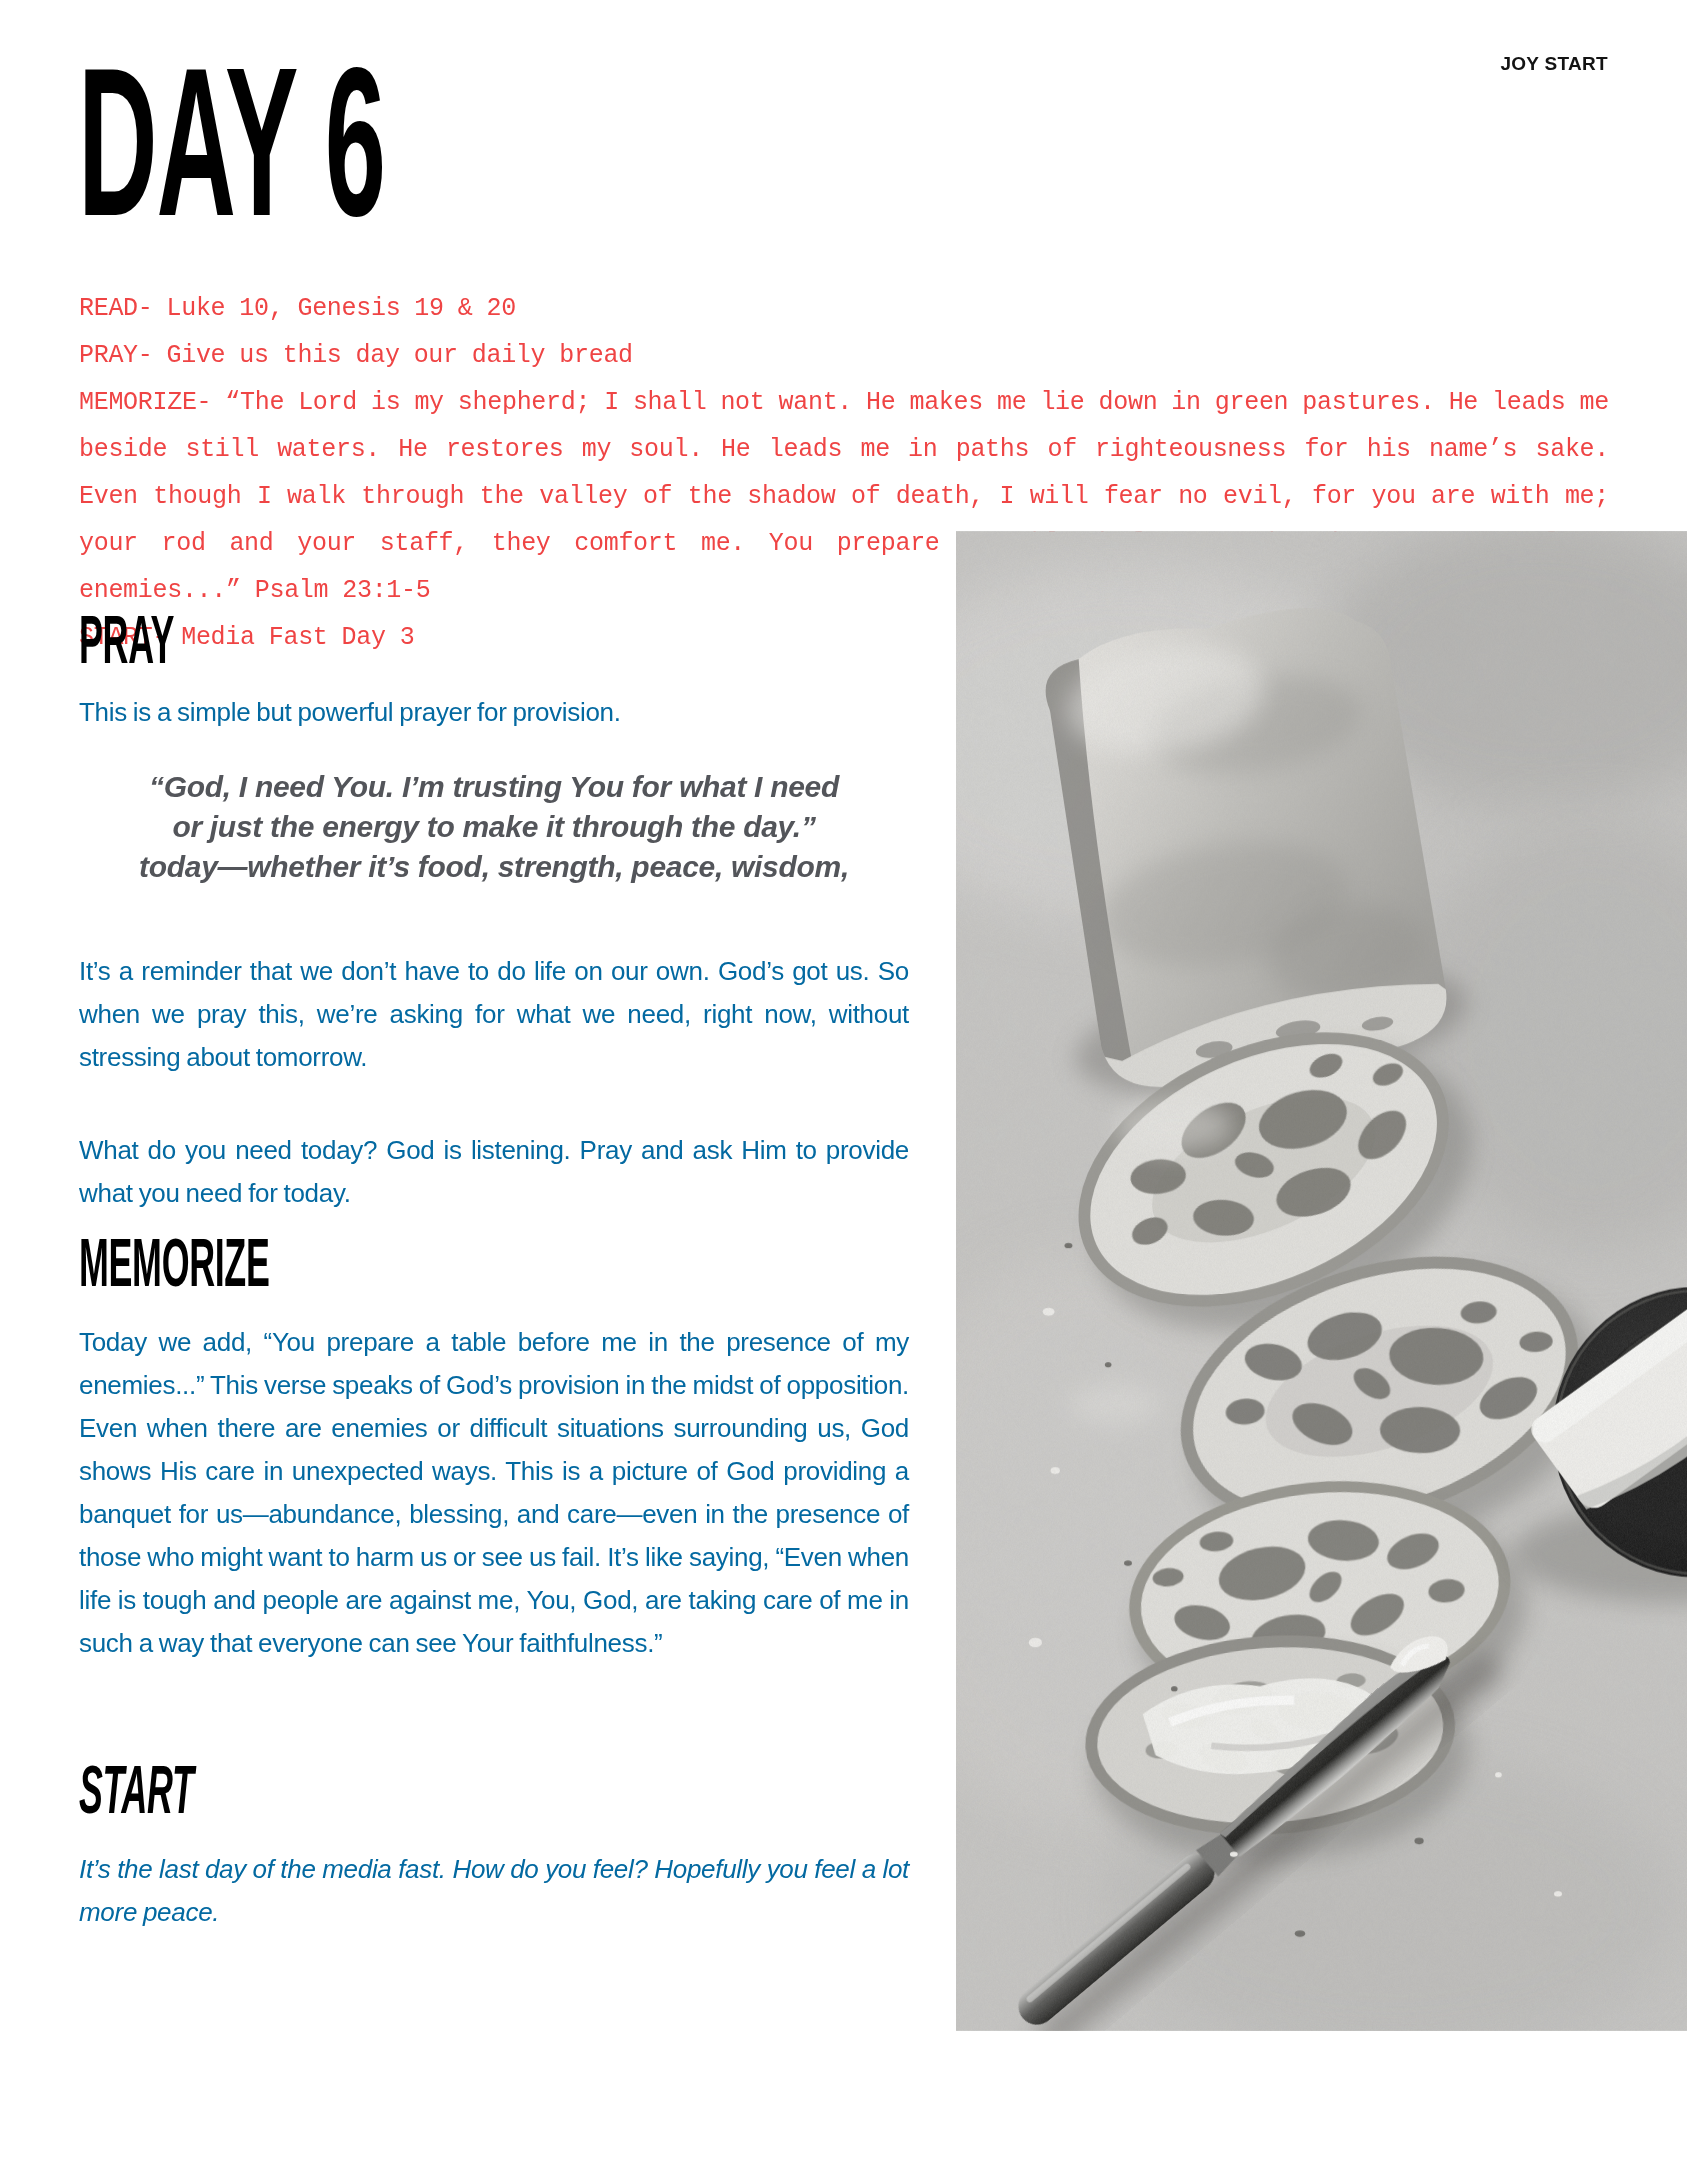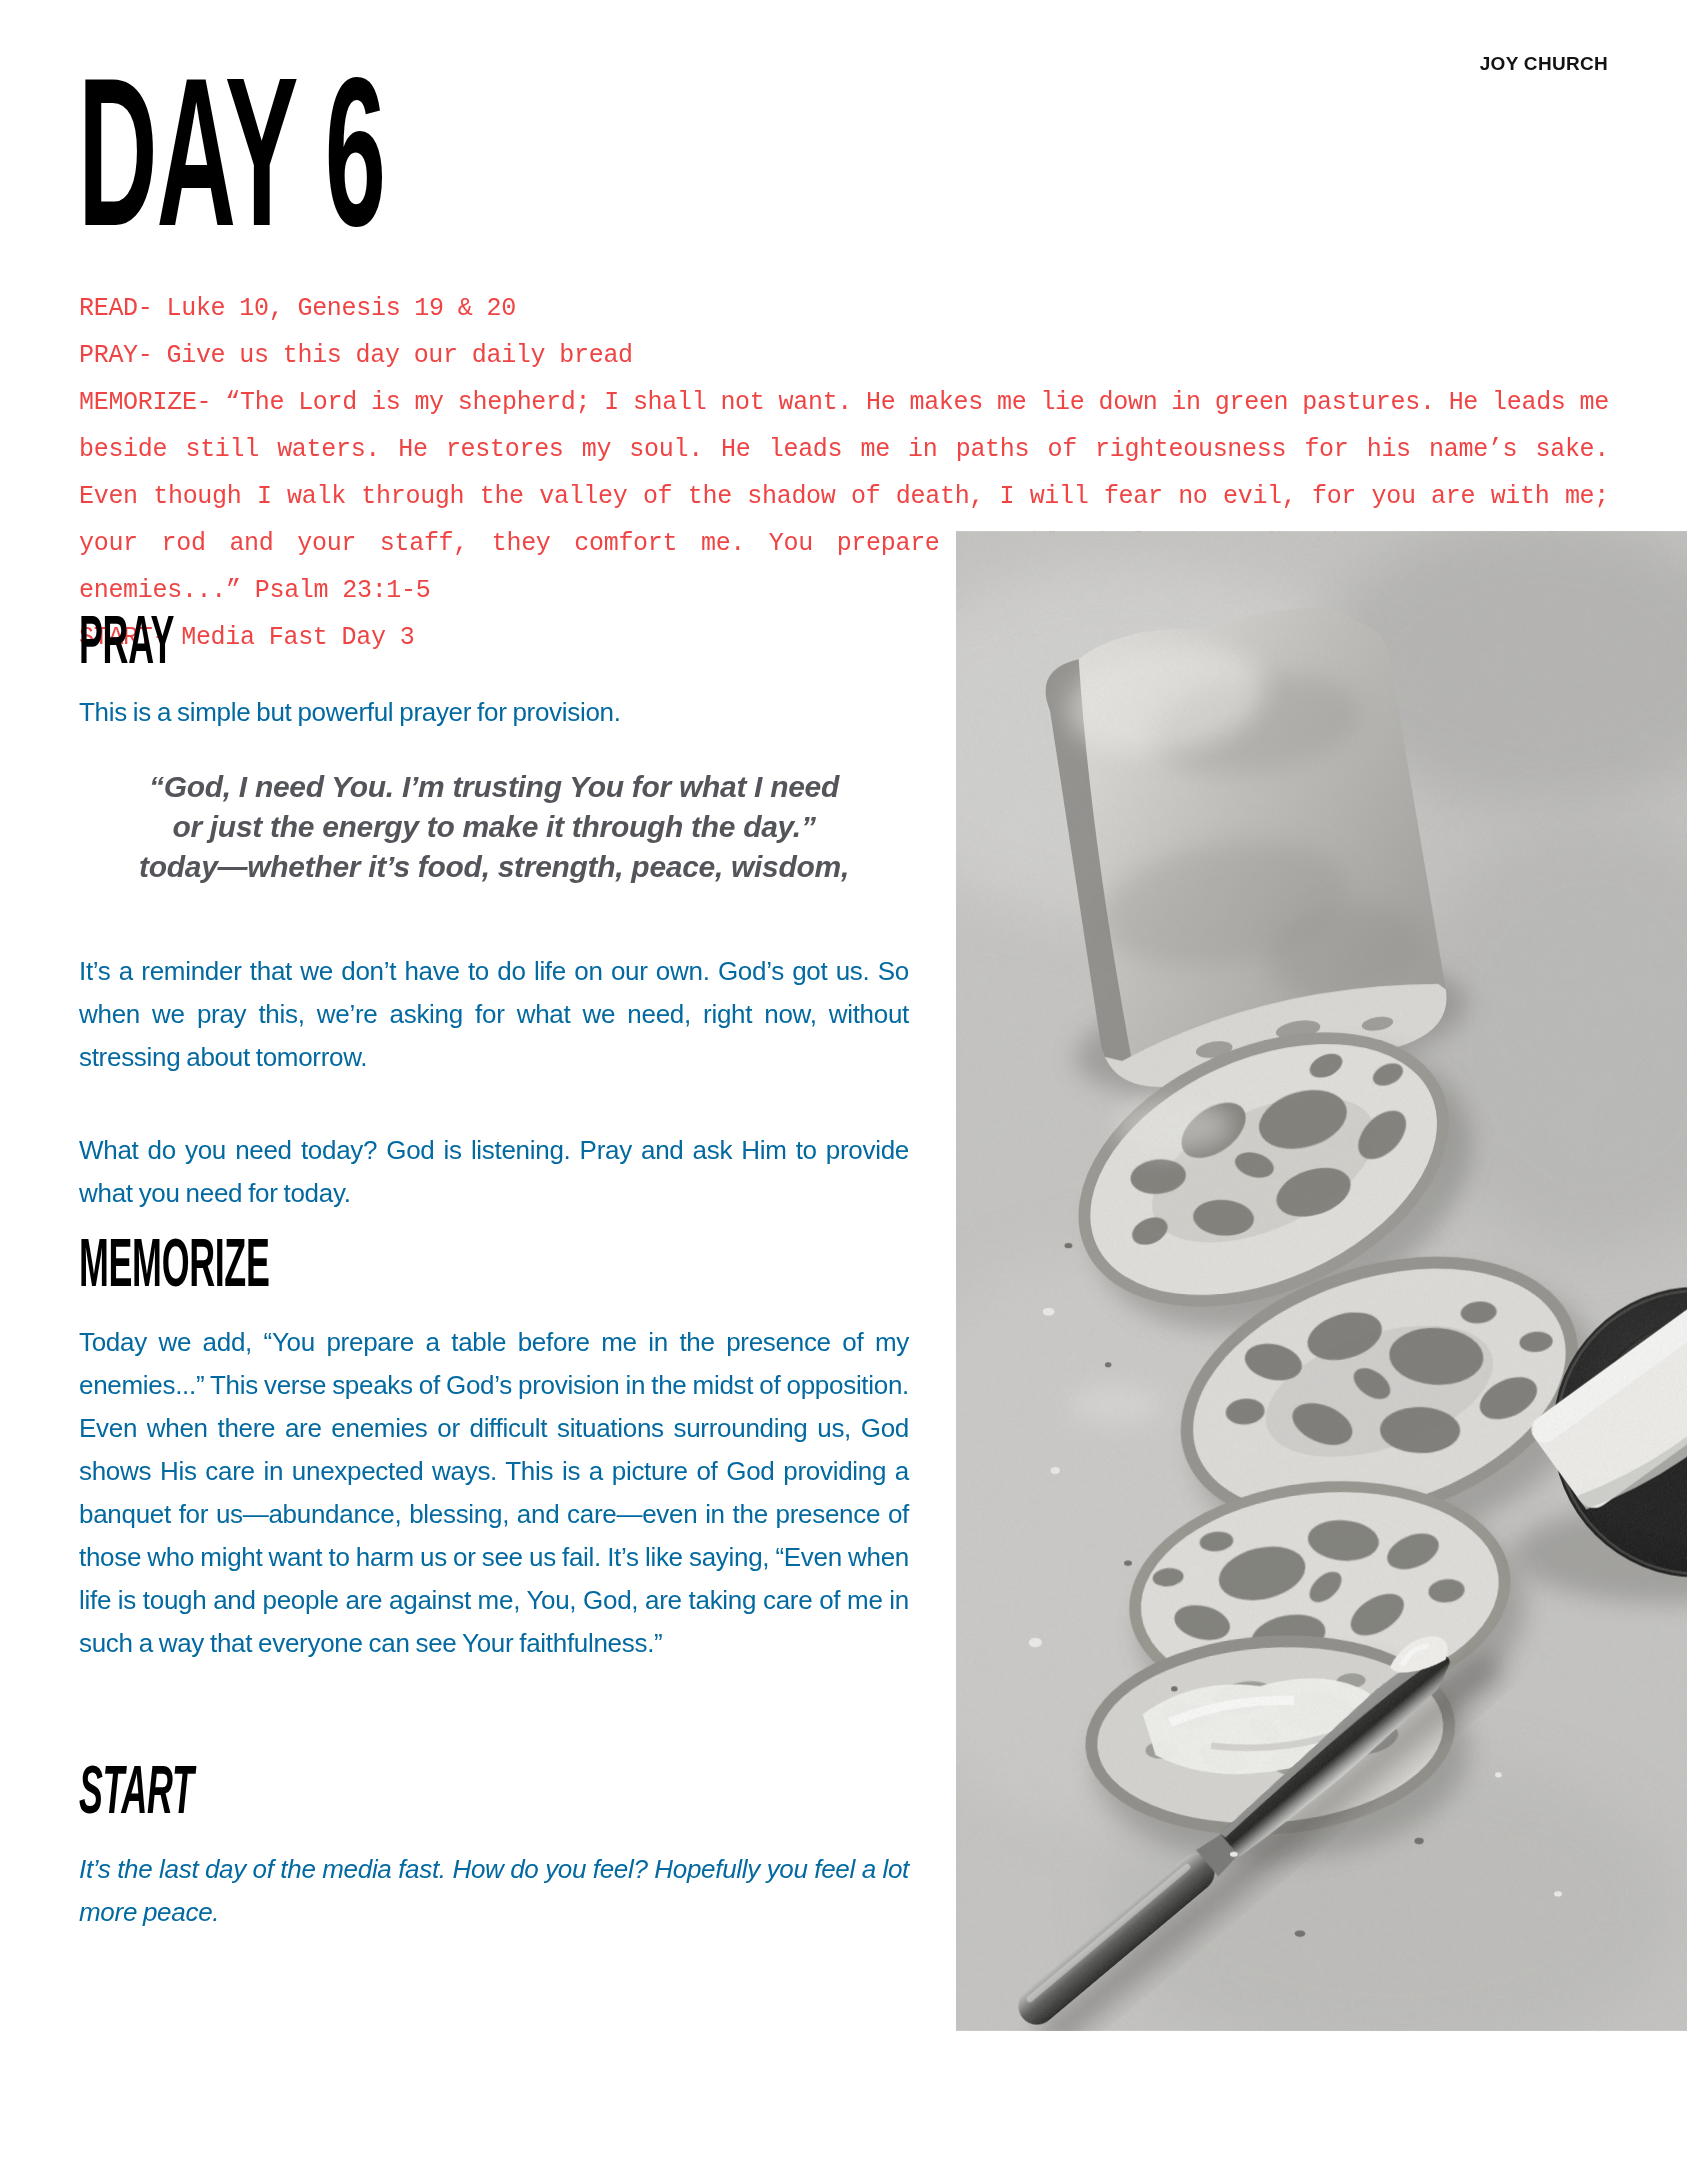--- a/index.html
+++ b/index.html
@@ -9,21 +9,21 @@
     position:relative; width:1687px; height:2183px;
     background:#ffffff; overflow:hidden;
   }
   
   .brand {
     position:absolute; top:53px; right:79px;
     font-size:19px; font-weight:bold; color:#131313; letter-spacing:0.3px;
   }
   .display { font-weight:bold; color:#000; line-height:1; white-space:nowrap; }
   .squeeze { display:inline-block; transform:scaleX(0.52); transform-origin:0 50%; letter-spacing:-0.01em; }
-  h1.title { position:absolute; left:78px; top:46px; font-size:212px;text-align:right; }
+  h1.title { position:absolute; left:78px; top:36px; font-size:212px;text-align:right; }
   
   .plan {
     position:absolute; left:79px; top:285px; width:1530px;
     font-size:25px; line-height:47px; color:#ef4444;
     letter-spacing:-0.3px; word-spacing:-0.7px;font-family:Liberation Mono, monospace;
   }
   .plan p { margin:0; }
   .just { text-align:justify; }
   
   .sec { position:absolute; left:79px; width:830px; }
@@ -49,21 +49,21 @@
     position:absolute; left:956px; top:531px; width:731px; height:1500px;
     overflow:hidden;
   }
   figure.photo svg { display:block; }
 </style>
 </head>
 <body>
 
 <div class="page">
 
-  <div class="brand">JOY CHURCH</div>
+  <div class="brand">JOY START</div>
 
   <h1 class="display title"><span class="squeeze">DAY 6</span></h1>
 
   <div class="plan">
     <p>READ-  Luke 10, Genesis 19 &amp; 20</p>
     <p>PRAY- Give us this day our daily bread</p>
     <p class="just">MEMORIZE- “The Lord is my shepherd; I shall not want. He makes me lie down in green pastures. He leads me beside still waters. He restores my soul. He leads me in paths of righteousness for his name’s sake. Even though I walk through the valley of the shadow of death, I will fear no evil, for you are with me; your rod and your staff, they comfort me. You prepare a table before me in the presence of my enemies...”  Psalm 23:1-5</p>
     <p>START- Media Fast Day 3</p>
   </div>
 

